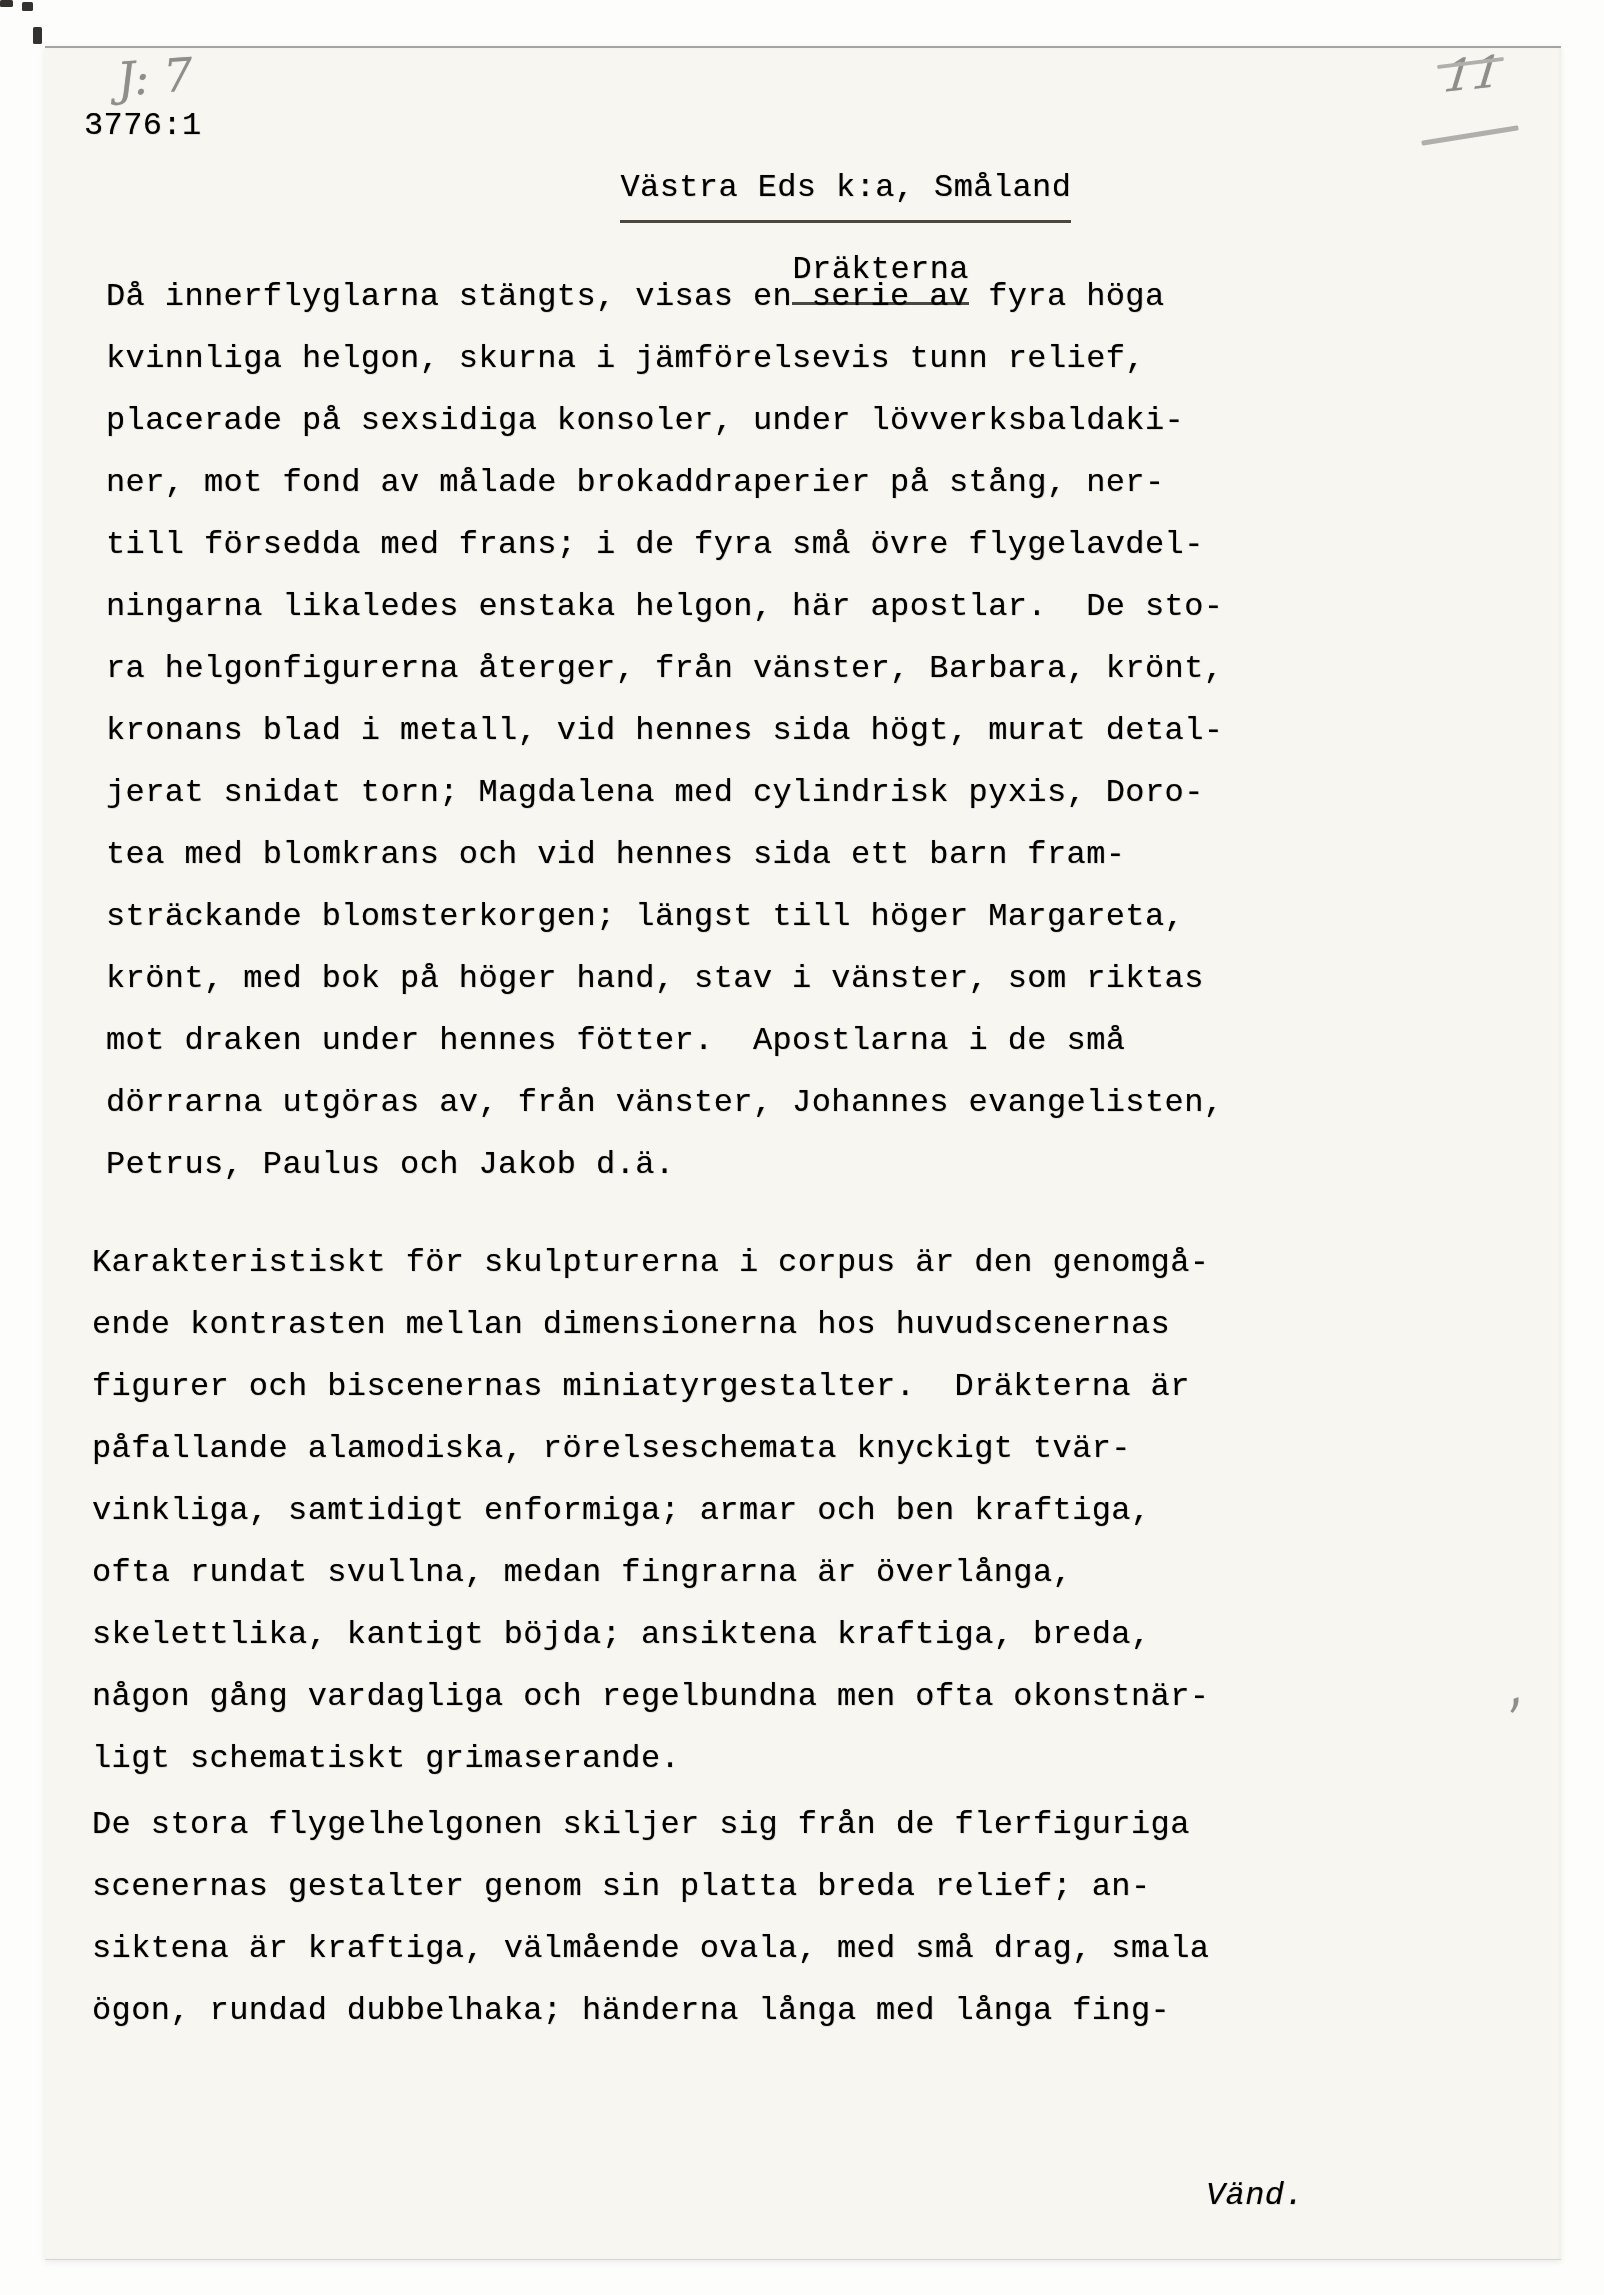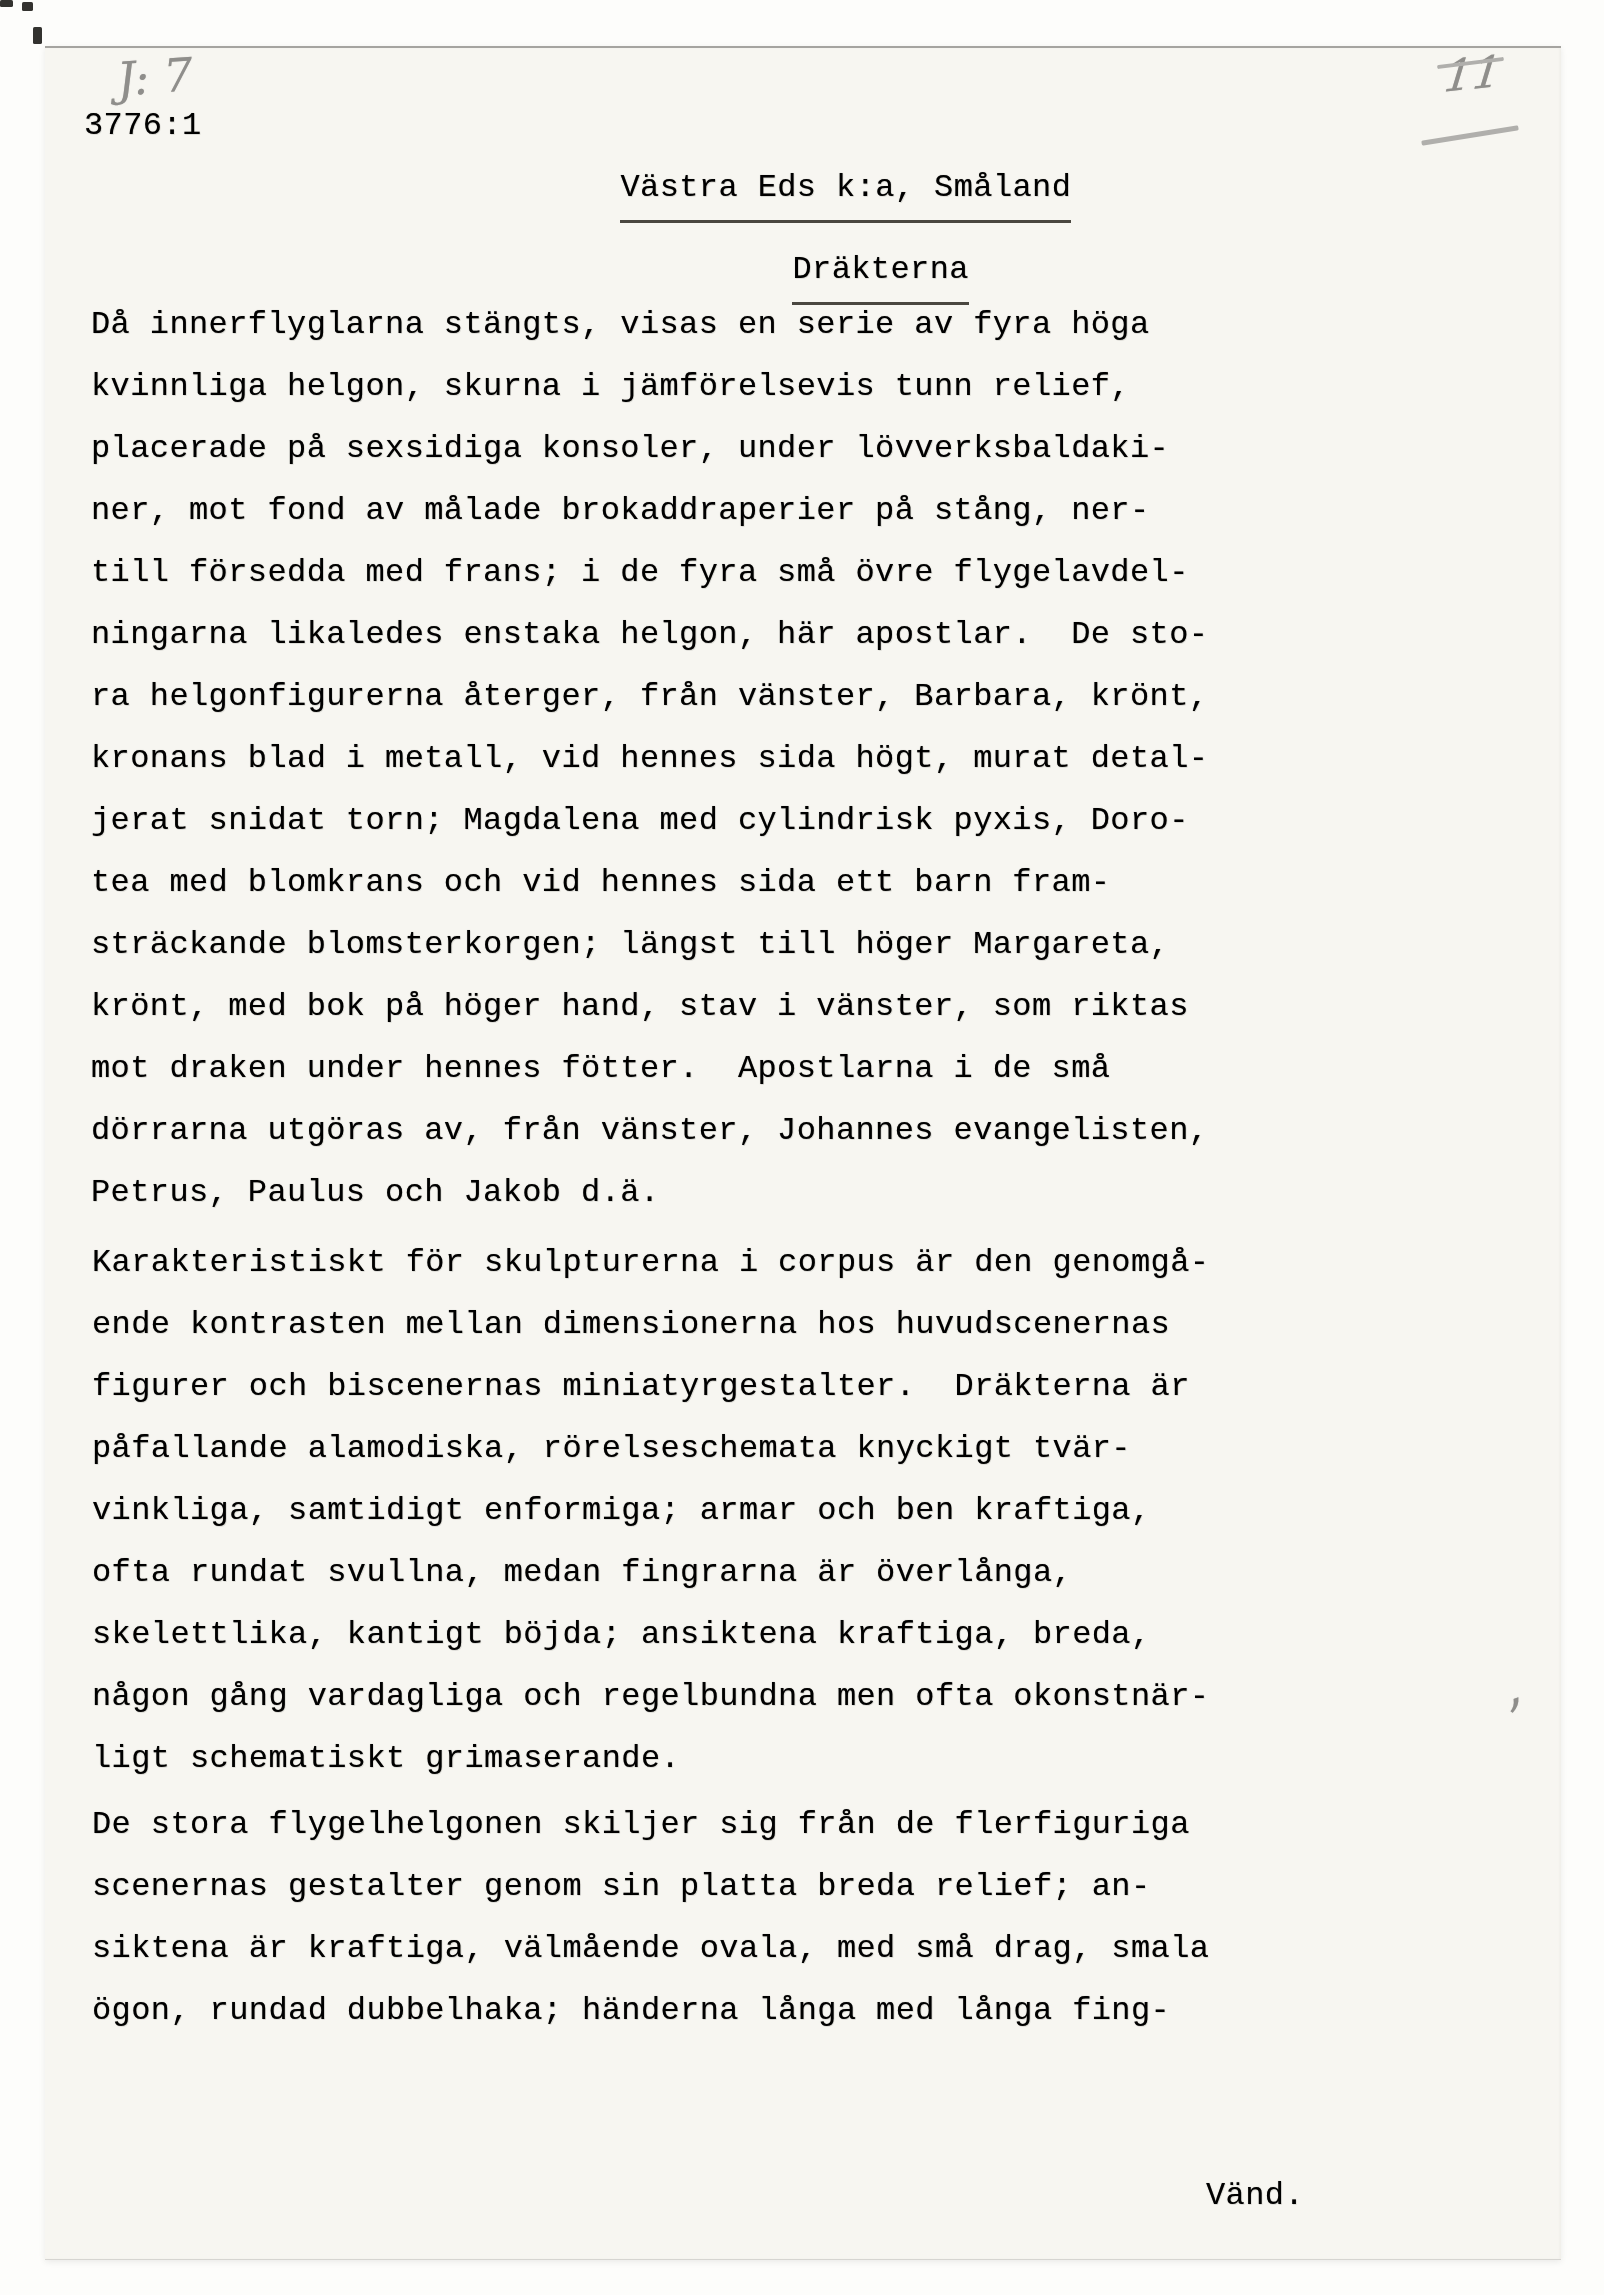--- a/index.html
+++ b/index.html
@@ -76,21 +76,21 @@
   <div class="abs pencil-bar" style="left:1376px;top:85px;width:98px;height:4.9px;transform:rotate(-9deg);"></div>
 
   <div class="abs typed" style="left:497px;top:47px;">
     <span class="underlined">Västra Eds k:a, Småland</span>
   </div>
 
   <div class="abs typed" style="left:669px;top:129px;">
     <span class="underlined">Dräkterna</span>
   </div>
 
-  <div class="abs typed" style="left:46px;top:218px;margin-top:28px;">Då innerflyglarna stängts, visas en serie av fyra höga
+  <div class="abs typed" style="left:61px;top:218px;">Då innerflyglarna stängts, visas en serie av fyra höga
 kvinnliga helgon, skurna i jämförelsevis tunn relief,
 placerade på sexsidiga konsoler, under lövverksbaldaki-
 ner, mot fond av målade brokaddraperier på stång, ner-
 till försedda med frans; i de fyra små övre flygelavdel-
 ningarna likaledes enstaka helgon, här apostlar.  De sto-
 ra helgonfigurerna återger, från vänster, Barbara, krönt,
 kronans blad i metall, vid hennes sida högt, murat detal-
 jerat snidat torn; Magdalena med cylindrisk pyxis, Doro-
 tea med blomkrans och vid hennes sida ett barn fram-
 sträckande blomsterkorgen; längst till höger Margareta,
@@ -110,16 +110,16 @@
 ligt schematiskt grimaserande.</div>
 
   <div class="abs typed" style="left:47px;top:1746px;">De stora flygelhelgonen skiljer sig från de flerfiguriga
 scenernas gestalter genom sin platta breda relief; an-
 siktena är kraftiga, välmående ovala, med små drag, smala
 ögon, rundad dubbelhaka; händerna långa med långa fing-</div>
 
 
   <div class="abs pencil pencil-comma" style="left:1457px;top:1609px;">,</div>
 
-  <div class="abs typed" style="left:1161px;top:2117px;">Vänd.</div>
+  <div class="abs typed" style="left:1161px;top:2117px;font-style:italic;">Vänd.</div>
 
 </div>
 
 
 </body></html>

